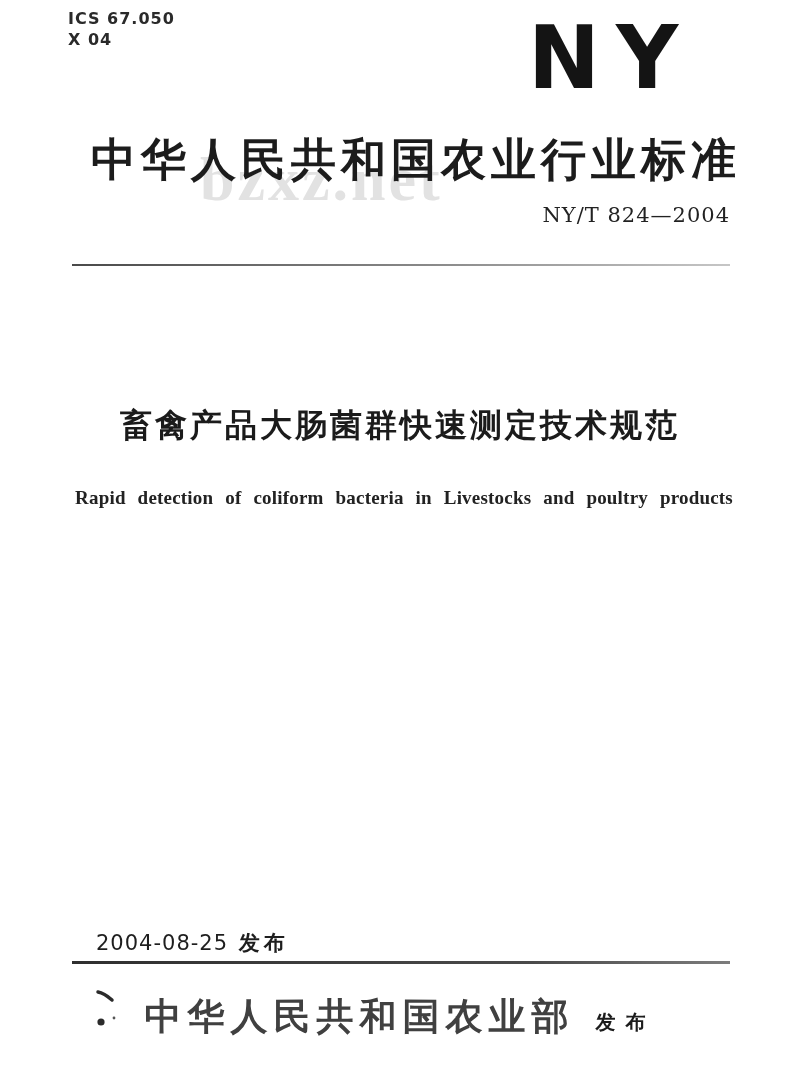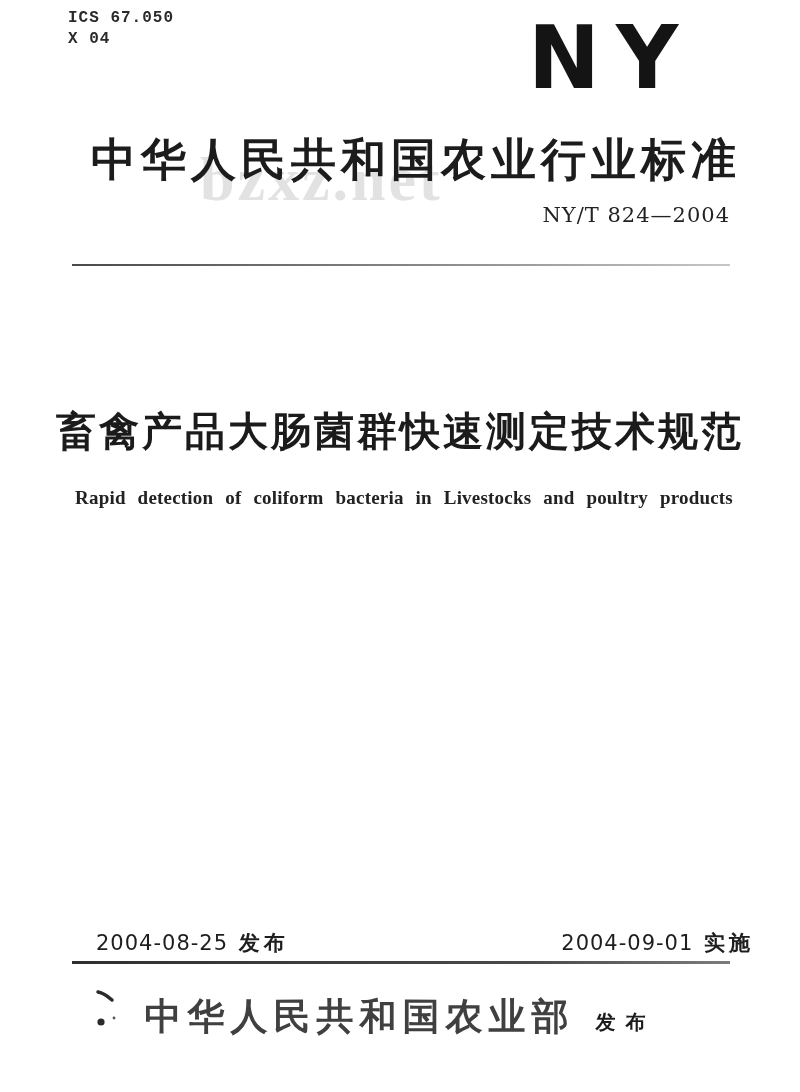--- a/index.html
+++ b/index.html
@@ -20,21 +20,20 @@
   
   .ics-block {
     position: absolute;
     left: 68px;
     top: 8px;
     font-size: 16px;
     font-weight: 600;
     line-height: 21px;
     letter-spacing: 1px;
     color: #2a2a2a;
-    font-family: Liberation Mono, monospace;
   }
 
   
   .ny-logo {
     position: absolute;
     left: 528px;
     top: 14px;
     width: 160px;
     font-size: 86px;
     font-weight: 900;
@@ -92,21 +91,21 @@
     height: 2px;
     background: linear-gradient(to right, #4a4a4a, #8a8a8a 55%, #c6c6c6);
   }
 
   .main-title {
     position: absolute;
     left: 0;
     top: 404px;
     width: 100%;
     text-align: center;
-    font-size: 40px;
+    font-size: 32px;
     font-weight: 700;
     letter-spacing: 3px;
     color: #1b1b1b;
     font-family: "DejaVu Sans", sans-serif;
   }
 
   .english-title {
     position: absolute;
     left: 4px;
     top: 487px;
@@ -207,24 +206,20 @@
 
   <div class="main-title">畜禽产品大肠菌群快速测定技术规范</div>
 
   <div class="english-title">Rapid detection of coliform bacteria in Livestocks and poultry products</div>
 
   <div class="dates-row">
     <div class="date-item">
       <span class="date-value">2004-08-25</span>
       <span class="date-label">发布</span>
     </div>
-    <div class="date-item">
-      <span class="date-value">2004-09-01</span>
-      <span class="date-label">实施</span>
-    </div>
   </div>
 
   <div class="rule-bottom"></div>
 
   <svg class="pen-mark" viewBox="0 0 44 56">
     <path d="M14 8 Q 20 9 28 16" stroke="#2b2b2b" stroke-width="3.5" fill="none" stroke-linecap="round"></path>
     <circle cx="17" cy="38" r="3.6" fill="#2b2b2b"></circle>
     <circle cx="30" cy="34" r="1.4" fill="#555"></circle>
   </svg>
 

